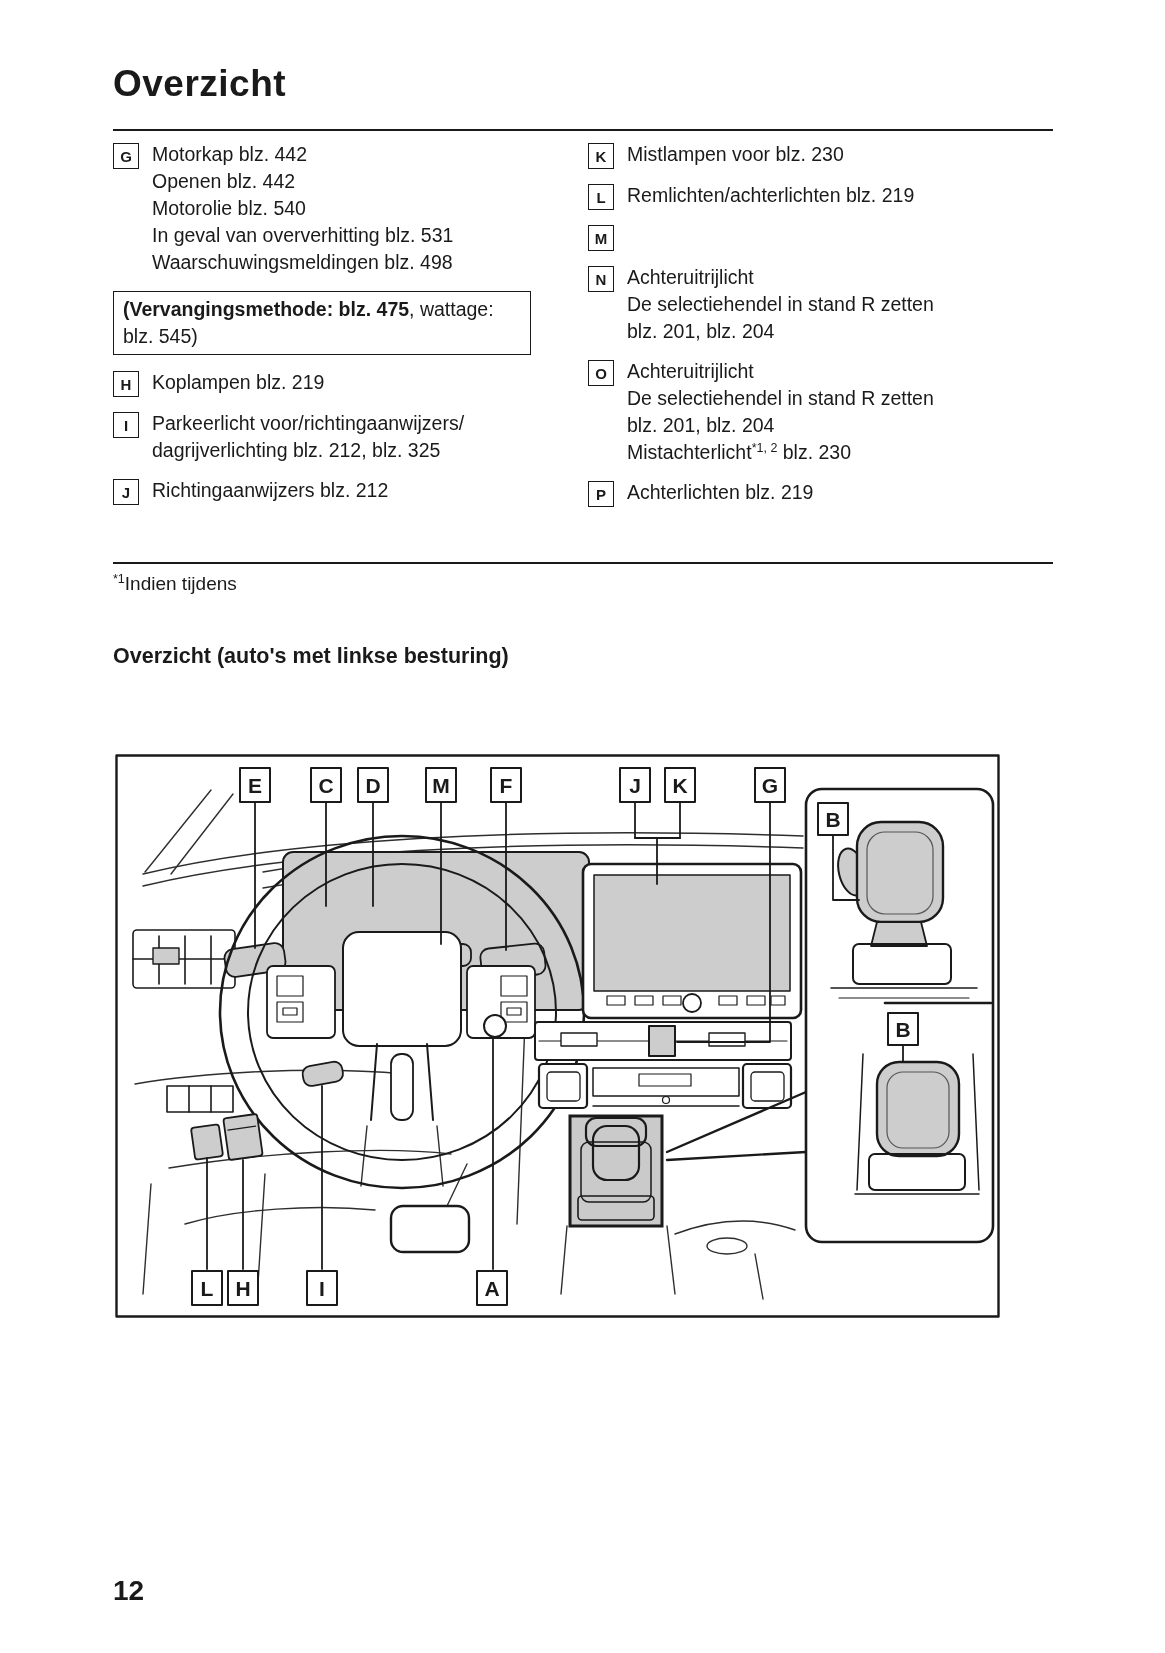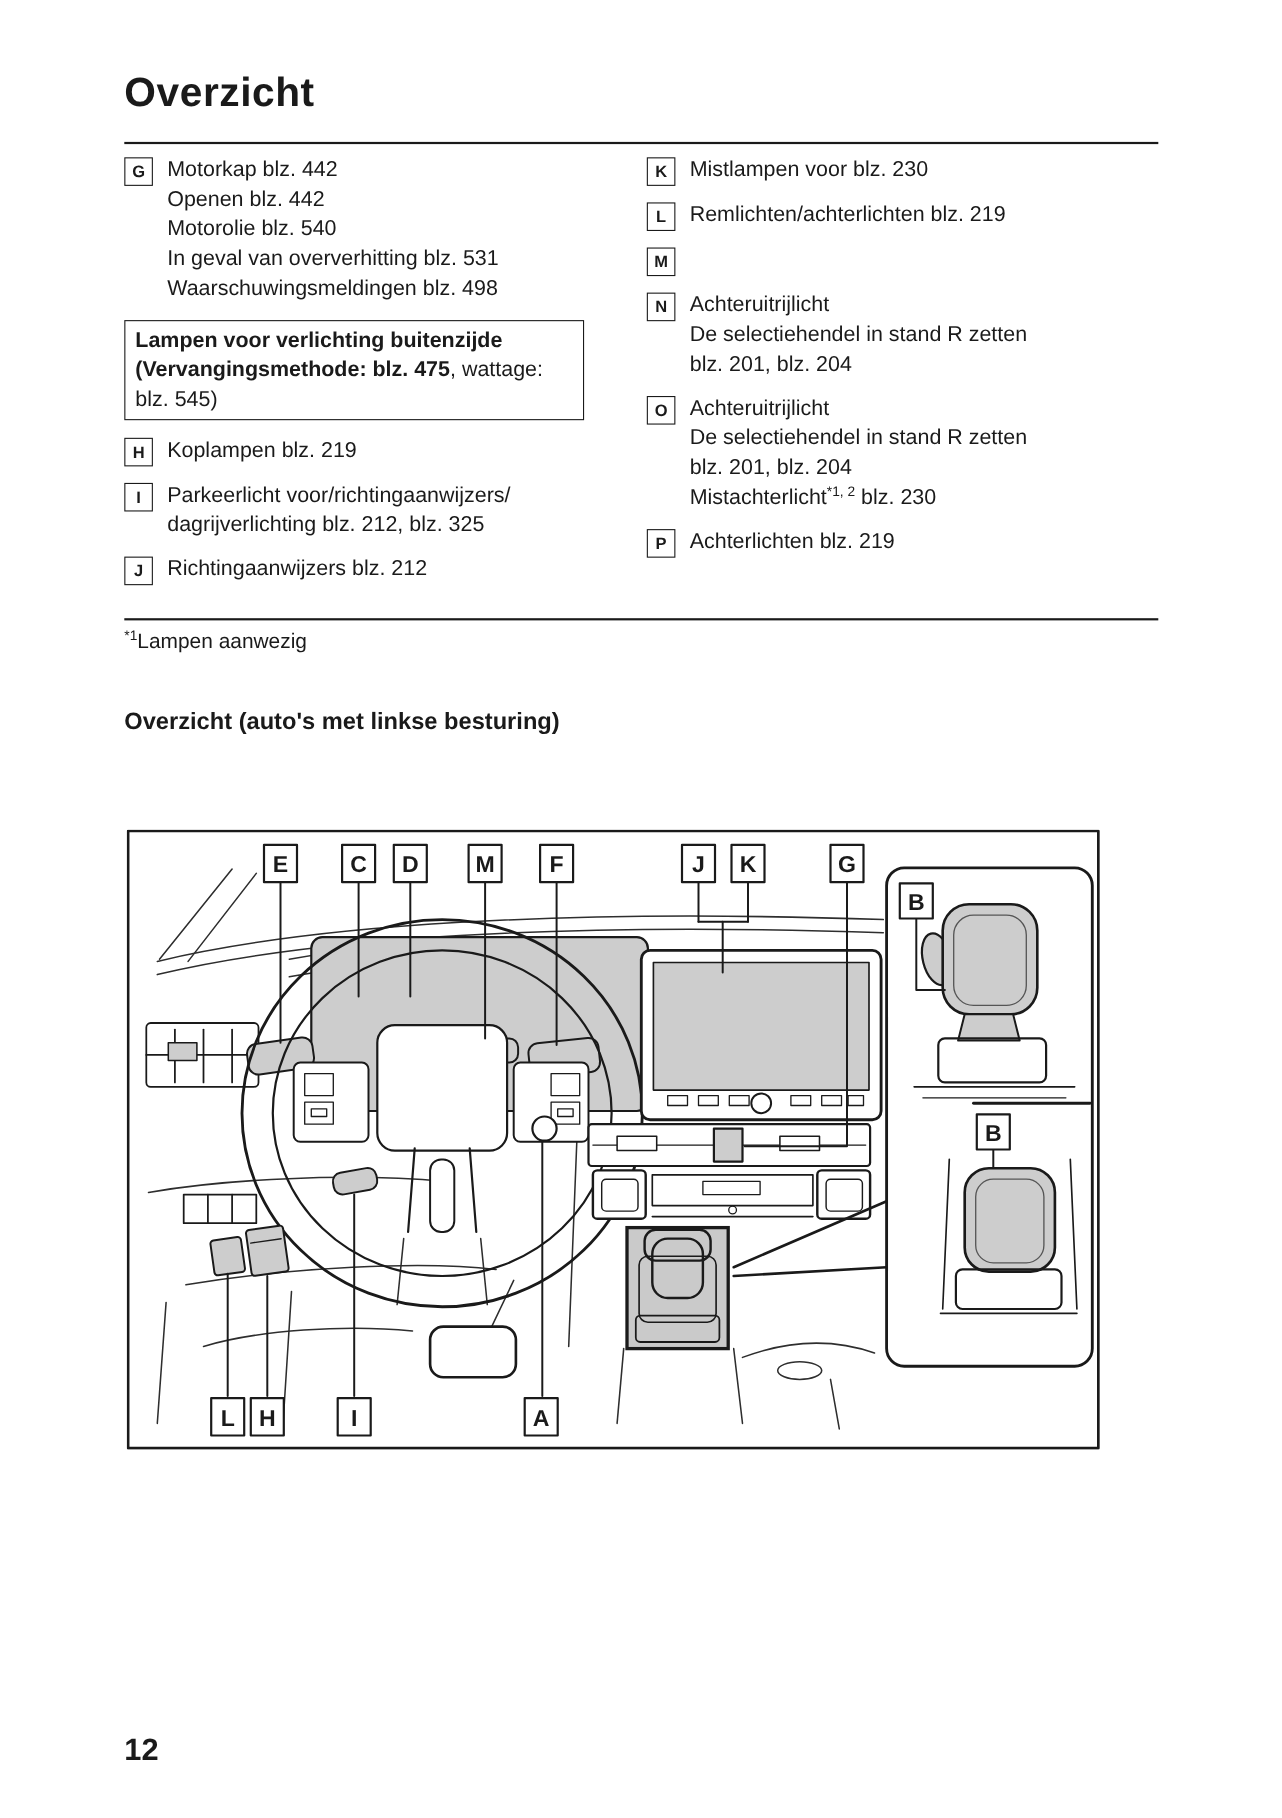--- a/index.html
+++ b/index.html
@@ -47,21 +47,20 @@
       <span class="key-box">G</span>
       <div class="item-text">
         <div>Motorkap blz. 442</div>
         <div>Openen blz. 442</div>
         <div>Motorolie blz. 540</div>
         <div>In geval van oververhitting blz. 531</div>
         <div>Waarschuwingsmeldingen blz. 498</div>
       </div>
     </div>
     <div class="note-box">
-      <div class="b">Lampen voor verlichting buitenzijde</div>
       <div><span class="b">(Vervangingsmethode: blz. 475</span><span>, wattage:</span></div>
       <div>blz. 545)</div>
     </div>
     <div class="item">
       <span class="key-box">H</span>
       <div class="item-text">
         <div>Koplampen blz. 219</div>
       </div>
     </div>
     <div class="item">
@@ -116,21 +115,21 @@
       <span class="key-box">P</span>
       <div class="item-text">
           <div>Achterlichten blz. 219</div>
         </div>
     </div>
   </div>
 
   <div class="abs rule rule2"></div>
 
   <div class="abs footnotes">
-    <div class="footnote"><span class="sup">*1</span><span>Lampen aanwezig</span></div>
+    <div class="footnote"><span class="sup">*1</span><span>Indien tijdens</span></div>
   </div>
 
   <div class="abs section-heading">Overzicht (auto's met linkse besturing)</div>
 
   <svg class="abs diagram" width="885" height="564" viewBox="0 0 885 564" xmlns="http://www.w3.org/2000/svg">
 
     <rect class="ln white" x="1.5" y="1.5" width="882" height="561" stroke-width="2.4"></rect>
 
     <g class="thin">
       <path d="M28,120 C170,86 400,72 688,82"></path>

